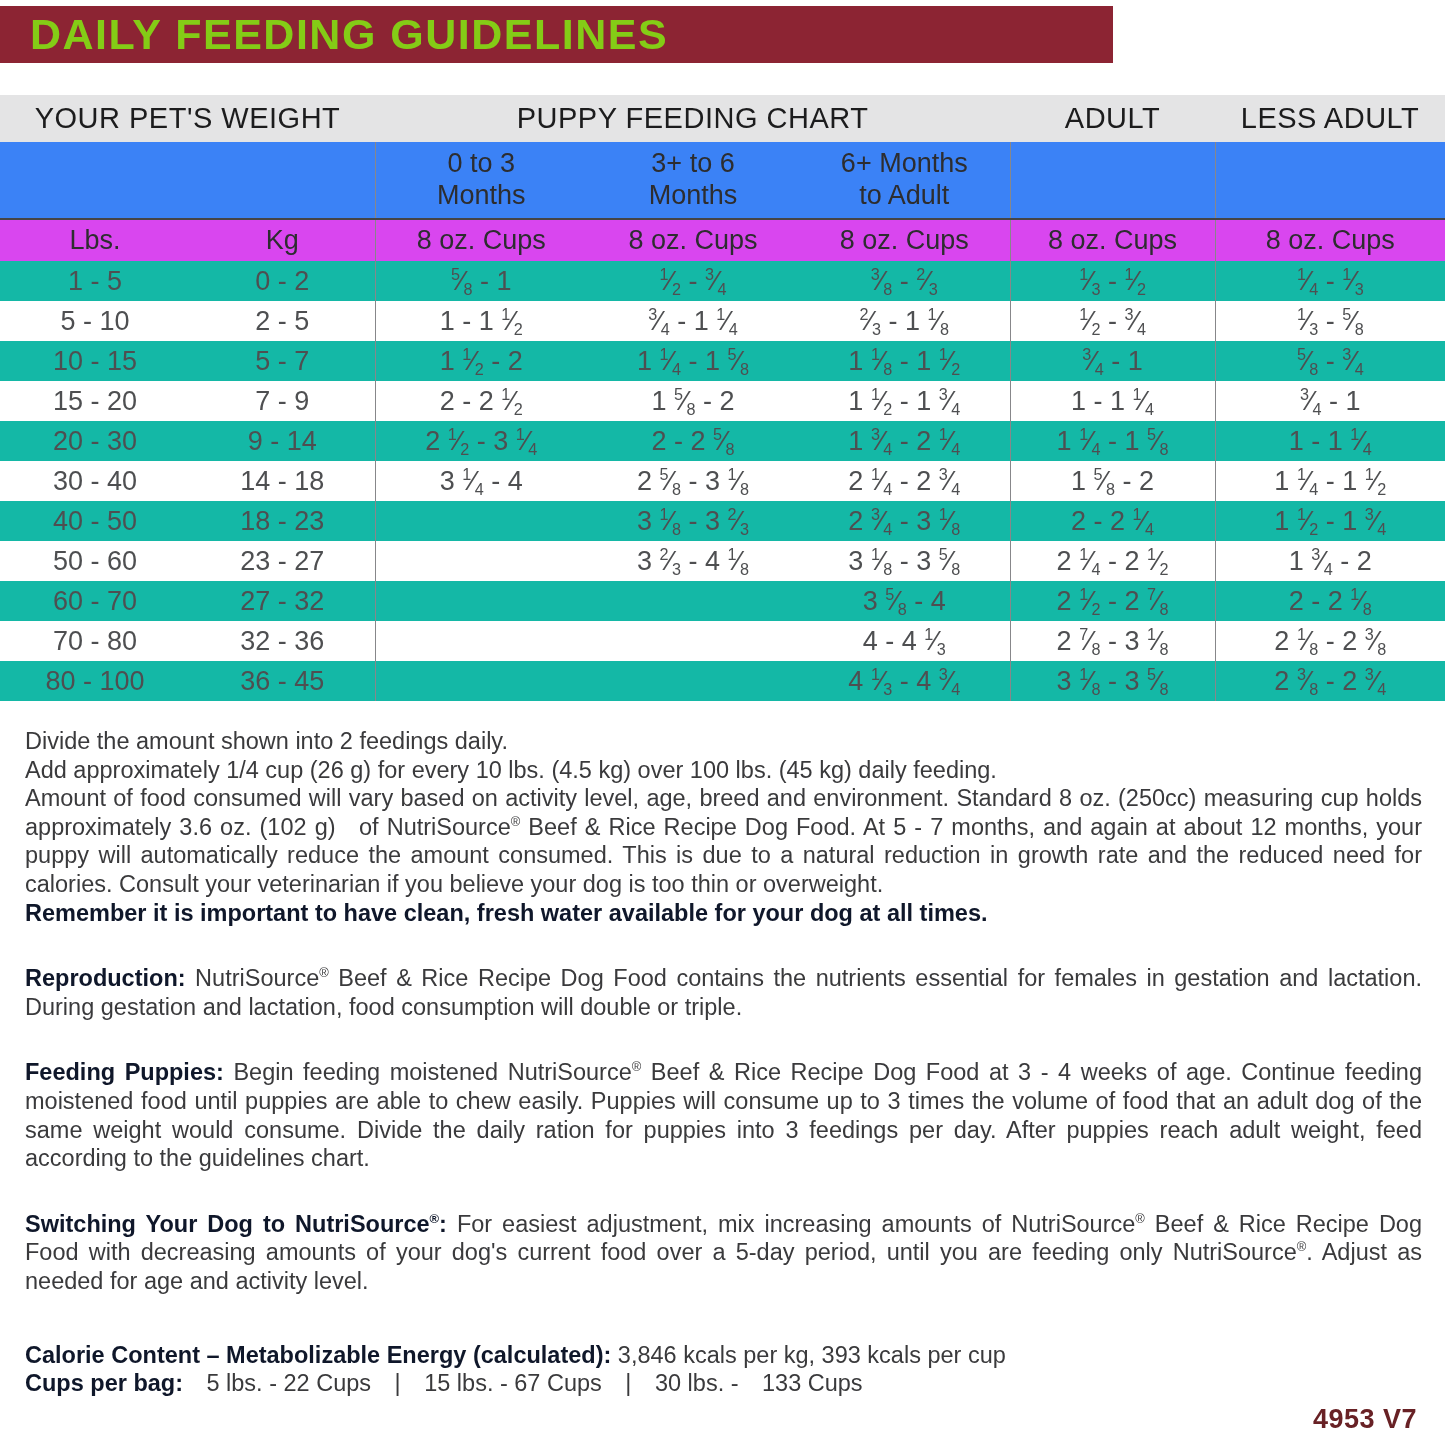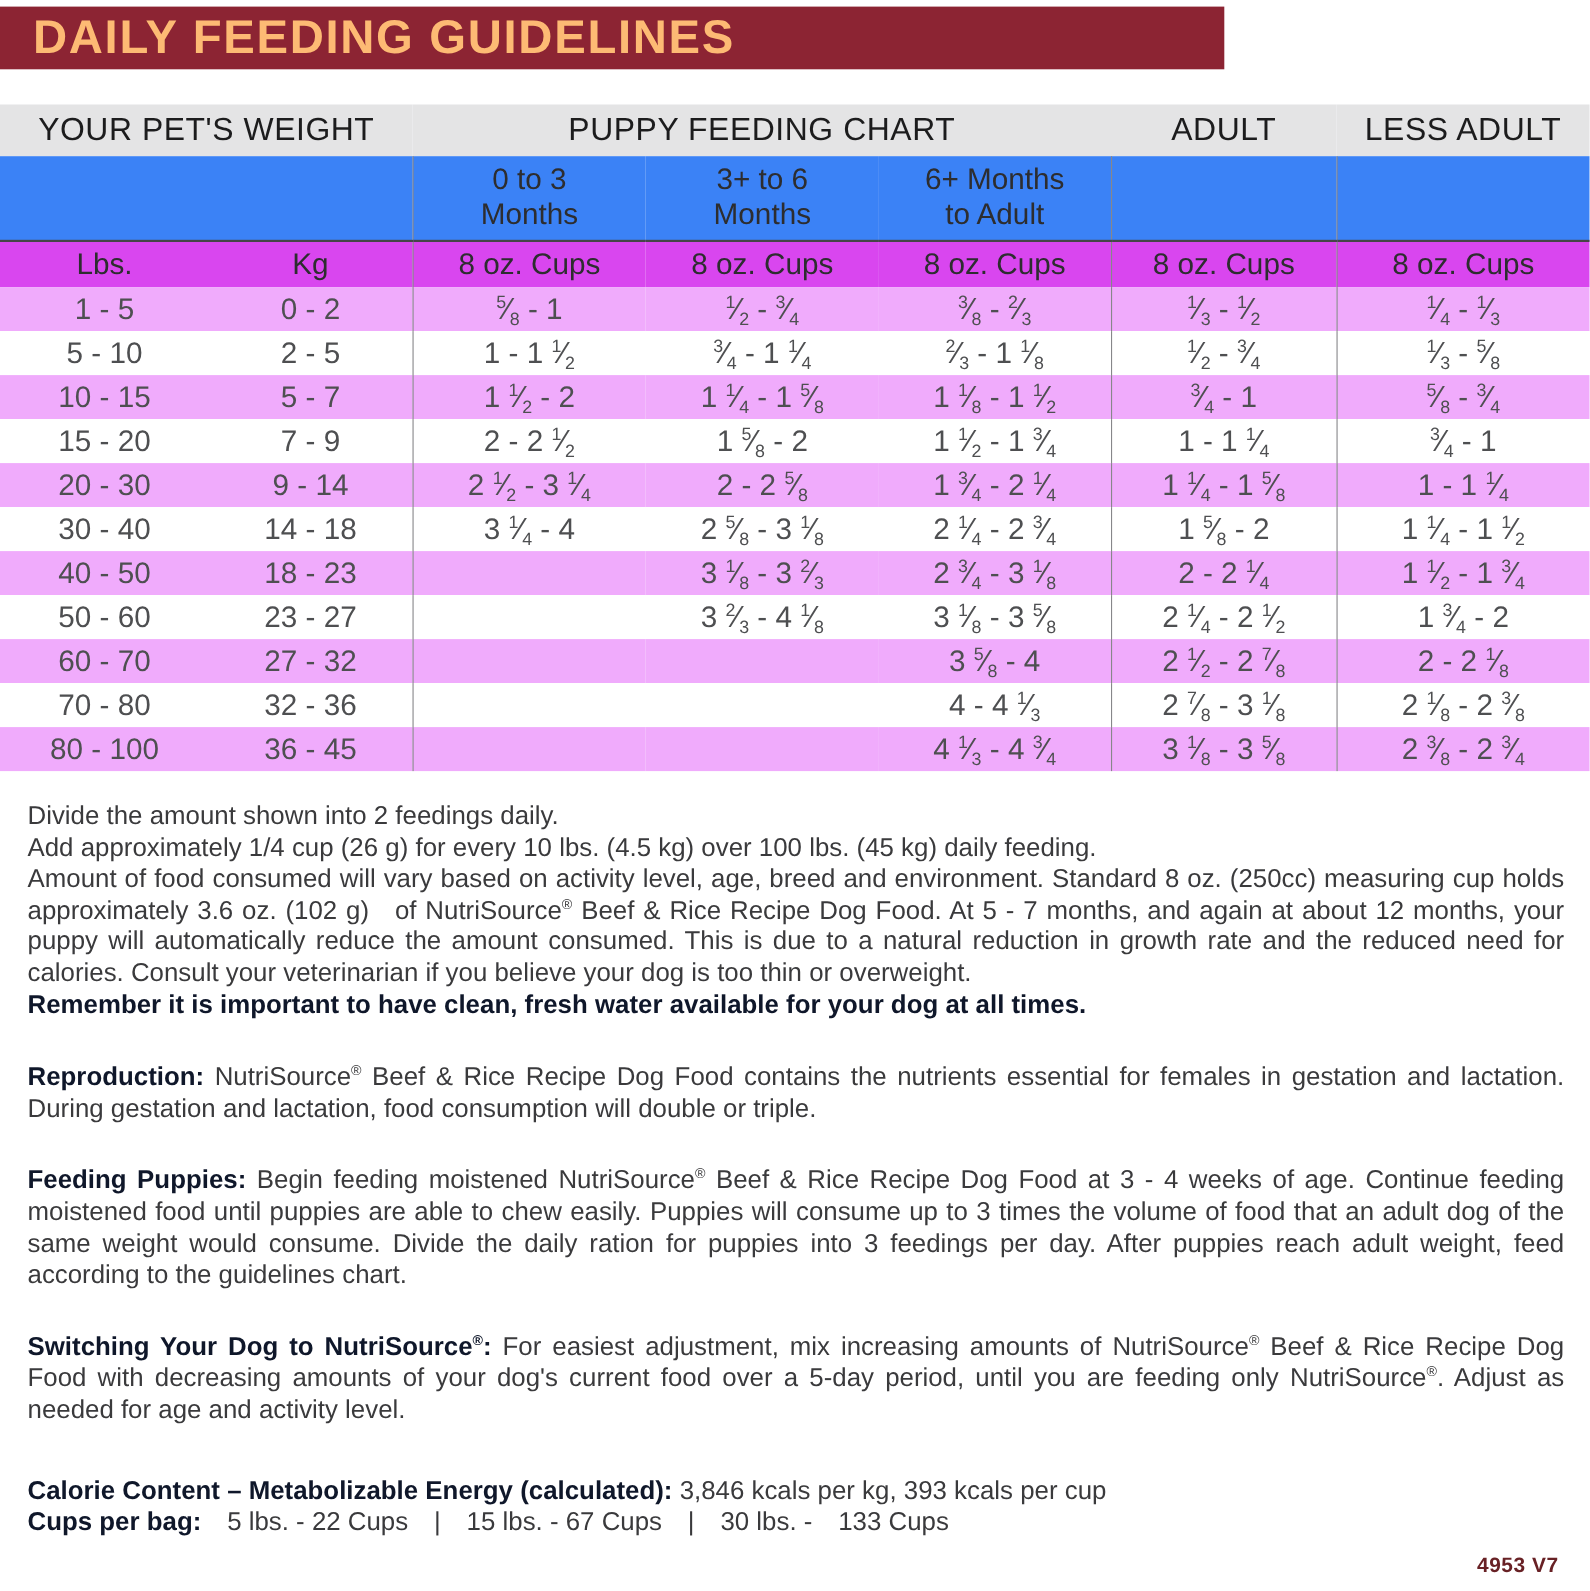--- a/index.html
+++ b/index.html
@@ -2,45 +2,45 @@
 <html><head>
 <meta charset="utf-8">
 <style>
   html,body{margin:0;padding:0}
   body{
     width:1445px;height:1446px;background:#ffffff;position:relative;overflow:hidden;
     font-family:"Liberation Sans","DejaVu Sans",sans-serif;color:#222;
   }
   
   .banner{position:absolute;left:0;top:6px;width:1113px;height:57px;background:#8c2433;display:flex;align-items:center}
-  .banner .title{margin-left:30px;font-size:43px;font-weight:bold;color:#fdba74;letter-spacing:1.5px;white-space:nowrap}
+  .banner .title{margin-left:30px;font-size:43px;font-weight:bold;color:#84cc16;letter-spacing:1.5px;white-space:nowrap}
   
   table.feed{position:absolute;left:0;top:95px;width:1445px;border-collapse:collapse;table-layout:fixed}
   table.feed td,table.feed th{padding:0;text-align:center;vertical-align:middle}
   tr.band th{background:#e4e4e5;height:47px;font-size:29px;font-weight:normal;color:#1c1c1d;letter-spacing:.5px}
   tr.sub td{height:76px;font-size:27px;color:#2d2d2f;line-height:1.18;background:#3b82f6}
   tr.units td{height:41px;border-top:2px solid #454547;font-size:27px;color:#2d2d2f;background:#d946ef}
   tr.data td{height:40px;font-size:27px;color:#4e4f51;background:#fff}
-  tr.data.alt td{background:#f0abfc}
+  tr.data.alt td{background:#14b8a6}
   td.bl{border-left:1.5px solid #87878a}
   
   .fr{white-space:nowrap}
   .fr .n{font-size:60%;position:relative;top:-0.62em;margin-right:-0.04em}
   .fr .sl{font-size:103%}
   .fr .d{font-size:60%;position:relative;top:0.30em;margin-left:-0.04em}
   
   .notes{position:absolute;left:25px;top:727px;width:1397px;font-size:23.5px;line-height:28.6px;color:#3a3a3c}
   .notes p{margin:0}
   .notes p.gap{margin-top:37px}
   .notes p.gaplg{margin-top:45px}
   .notes p.just{text-align:justify}
   .notes b{color:#0f172a}
   .notes sup{font-size:55%;line-height:0}
   
-  .vercode{position:absolute;right:28px;bottom:11px;font-size:19px;font-weight:bold;color:#682125;letter-spacing:.5px}
+  .vercode{position:absolute;right:28px;bottom:11px;font-size:27px;font-weight:bold;color:#682125;letter-spacing:.5px}
 </style>
 </head>
 <body>
 
 <div class="banner">
   <div class="title">DAILY FEEDING GUIDELINES</div>
 </div>
 
 <table class="feed">
   <colgroup>

